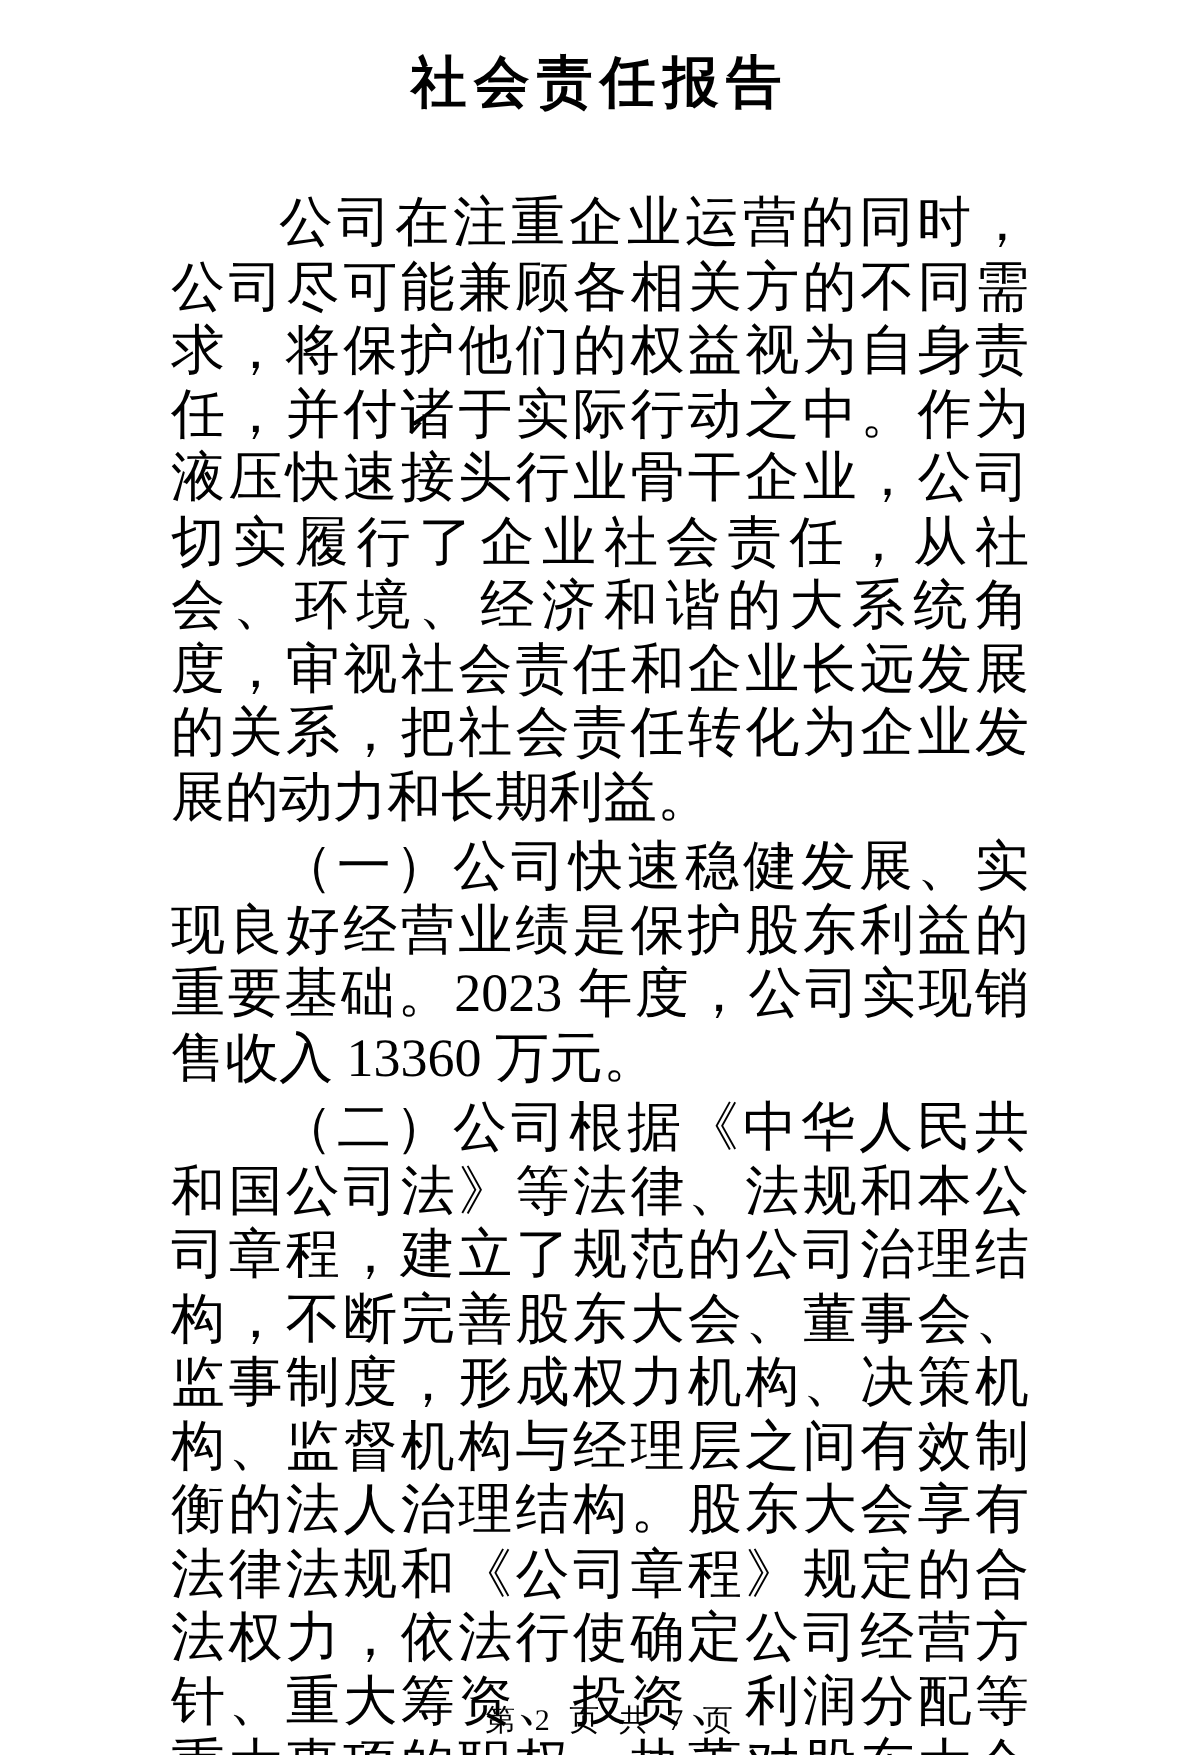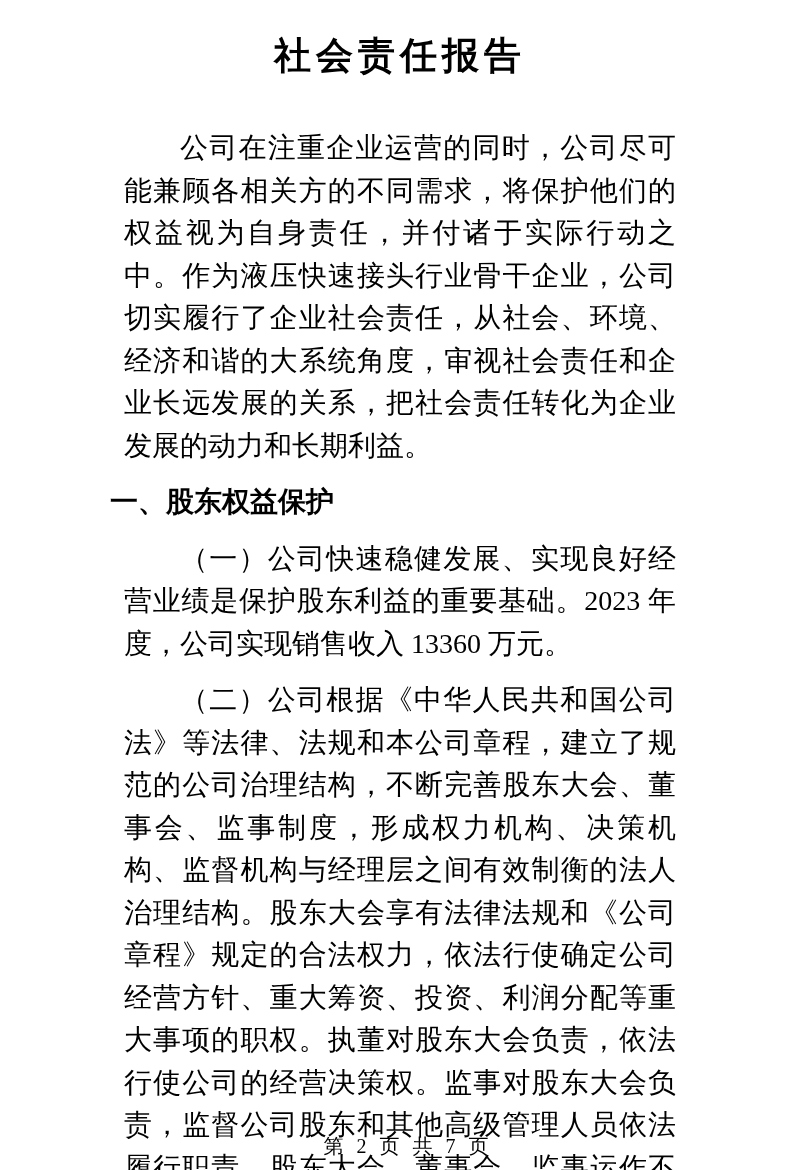--- a/index.html
+++ b/index.html
@@ -22,25 +22,25 @@
   .doc-title {
     font-size: 37px;
     font-weight: bold;
     text-align: center;
     letter-spacing: 5px;
     line-height: 52px;
     margin: 0 0 45px 0;
     font-family: "Liberation Serif", "DejaVu Serif", serif;
   }
   .body-para {
-    font-size: 28px;
+    font-size: 36px;
     line-height: 42.5px;
     text-align: justify;
     text-indent: 2em;
-    margin: 14px;
+    margin: 4px;
     word-break: break-all;
   }
   .section-heading {
     font-size: 28px;
     font-weight: bold;
     line-height: 42.5px;
     margin: 0;
     text-indent: 0;
   }
   .page-footer {
@@ -56,21 +56,20 @@
 </style>
 </head>
 <body>
 
 <div class="page">
 
   <h1 class="doc-title">社会责任报告</h1>
 
   <p class="body-para">公司在注重企业运营的同时，公司尽可能兼顾各相关方的不同需求，将保护他们的权益视为自身责任，并付诸于实际行动之中。作为液压快速接头行业骨干企业，公司切实履行了企业社会责任，从社会、环境、经济和谐的大系统角度，审视社会责任和企业长远发展的关系，把社会责任转化为企业发展的动力和长期利益。</p>
 
-  <h2 class="section-heading">一、股东权益保护</h2>
 
   <p class="body-para">（一）公司快速稳健发展、实现良好经营业绩是保护股东利益的重要基础。2023 年度，公司实现销售收入 13360 万元。</p>
 
   <p class="body-para">（二）公司根据《中华人民共和国公司法》等法律、法规和本公司章程，建立了规范的公司治理结构，不断完善股东大会、董事会、监事制度，形成权力机构、决策机构、监督机构与经理层之间有效制衡的法人治理结构。股东大会享有法律法规和《公司章程》规定的合法权力，依法行使确定公司经营方针、重大筹资、投资、利润分配等重大事项的职权。执董对股东大会负责，依法行使公司的经营决策权。监事对股东大会负责，监督公司股东和其他高级管理人员依法履行职责。股东大会、董事会、监事运作不断规范，制度不断健全完善，形成了一整套相互制衡、行之有效的内部管理和控制制度体系。公司完善的法人治理结构，从根本上保障了股东和债权人的合法权益。2023 年度，公司召开了股东会 2 次，公司股东大会“三会”的召集、通知、召开、审议事项、表决程序及决议公告均符合法律法规和《公司章程》的规定，公司公平对待所有股东，确保股东充分享有法律、法规、规章所规定的各项合法权益。</p>
 
   <div class="page-footer">第 2 页 共 7 页</div>
 
 </div>
 
 </body></html>

